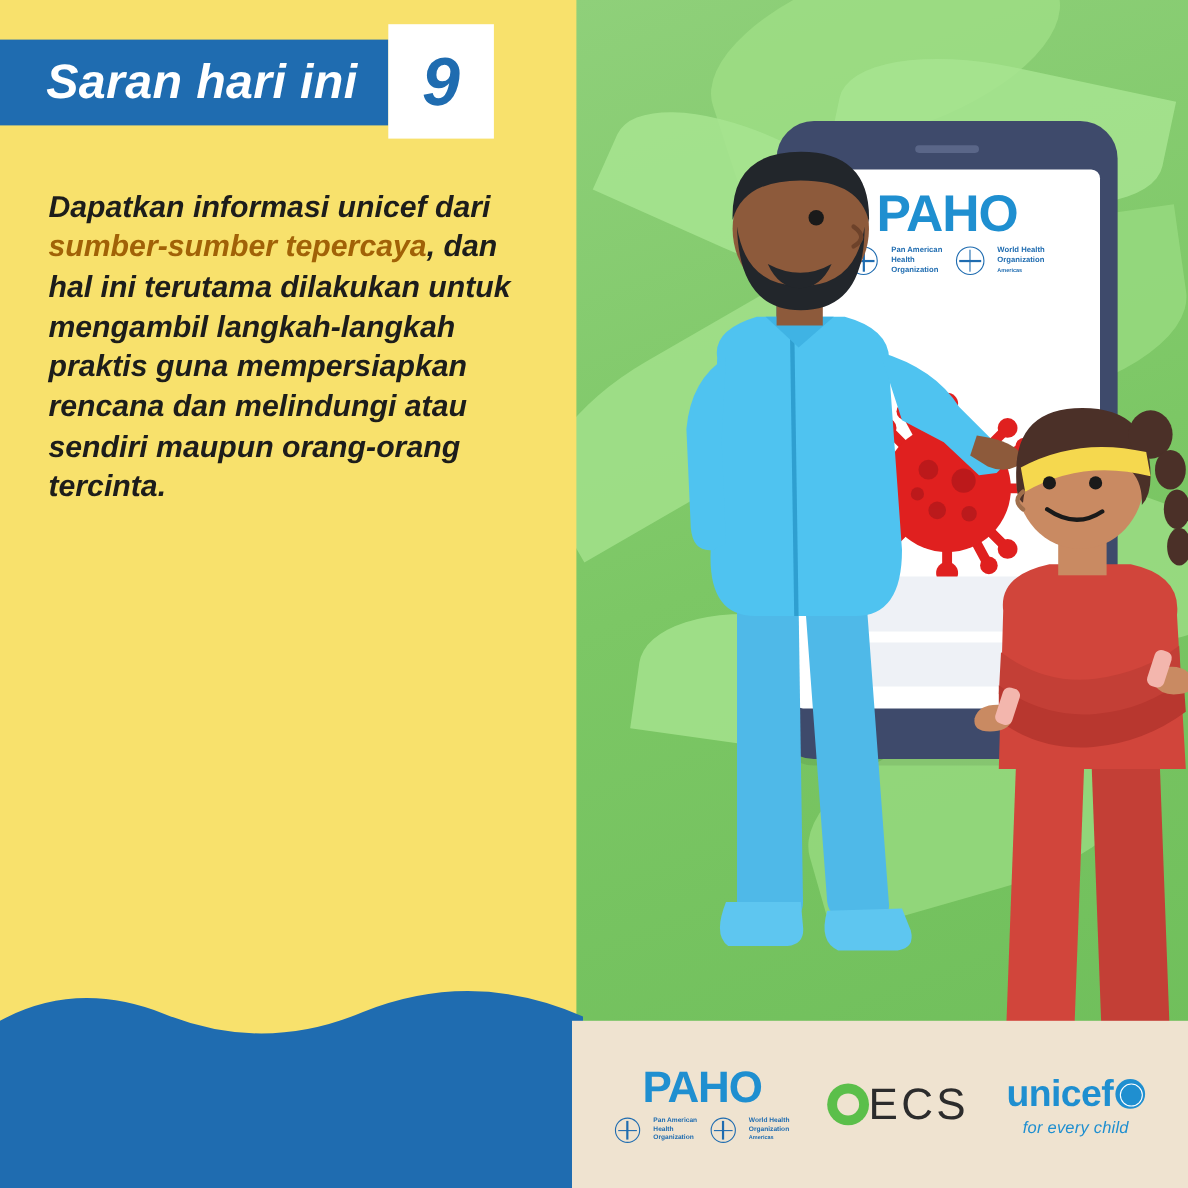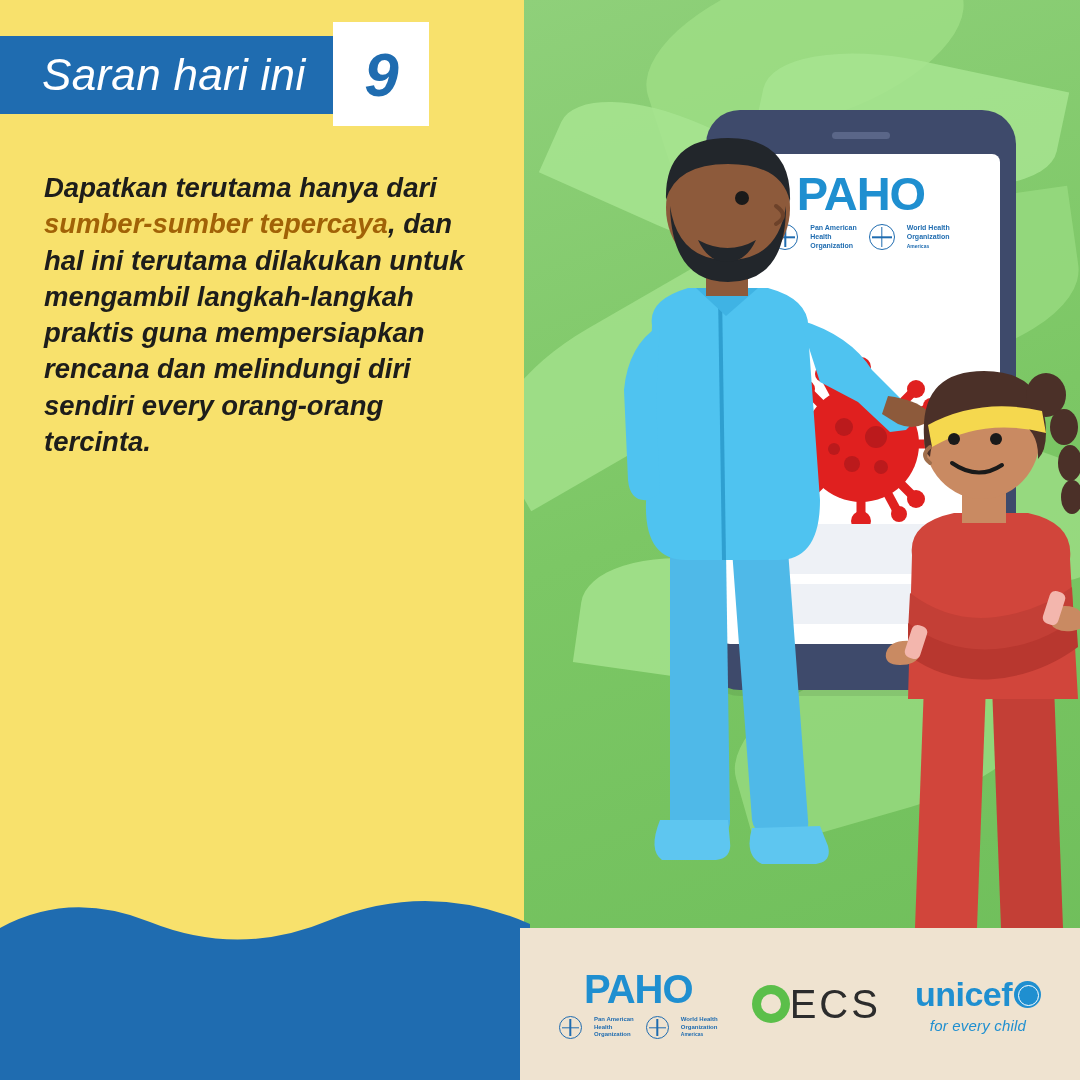--- a/index.html
+++ b/index.html
@@ -68,21 +68,21 @@
     align-items: stretch;
     z-index: 20;
   }
   .header-bar {
     background: #1f6cb0;
     color: #ffffff;
     display: flex;
     align-items: center;
     padding: 0 28px 0 42px;
     font-size: 44px;
-    font-weight: normal;
+    font-weight: bold;
     font-style: italic;
     letter-spacing: .3px;
     white-space: nowrap;
   }
   .header-num {
     background: #ffffff;
     width: 96px;
     height: 104px;
     margin-top: -14px;
     display: flex;
@@ -452,21 +452,21 @@
   <svg class="wave" viewBox="0 0 530 200" preserveAspectRatio="none">
     <path d="M0 48 Q70 10 150 42 Q240 78 330 40 Q430 0 530 44 L530 200 L0 200 Z" fill="#1f6cb0"></path>
   </svg>
 
   <div class="header">
     <div class="header-bar">Saran hari ini</div>
     <div class="header-num">9</div>
   </div>
 
   <div class="copy">
-    <p class="body-text"><span>Dapatkan terutama hanya dari </span><span class="hl-blue">sumber-sumber tepercaya</span><span>, dan hal ini terutama dilakukan untuk mengambil langkah-langkah praktis guna mempersiapkan rencana dan melindungi diri sendiri every orang-orang tercinta.</span></p>
+    <p class="body-text"><span>Dapatkan informasi unicef dari </span><span class="hl-blue">sumber-sumber tepercaya</span><span>, dan hal ini terutama dilakukan untuk mengambil langkah-langkah praktis guna mempersiapkan rencana dan melindungi atau sendiri maupun orang-orang tercinta.</span></p>
   </div>
 
   <div class="footer">
     <div class="f-paho">
       <div class="paho-word">PAHO</div>
       <div class="paho-sub">
         <div class="emblem"></div>
         <div class="paho-sub-txt">Pan American<br>Health<br>Organization</div>
         <div class="emblem"></div>
         <div class="paho-sub-txt">World Health<br>Organization<br><span style="font-size:5px">Americas</span></div>

